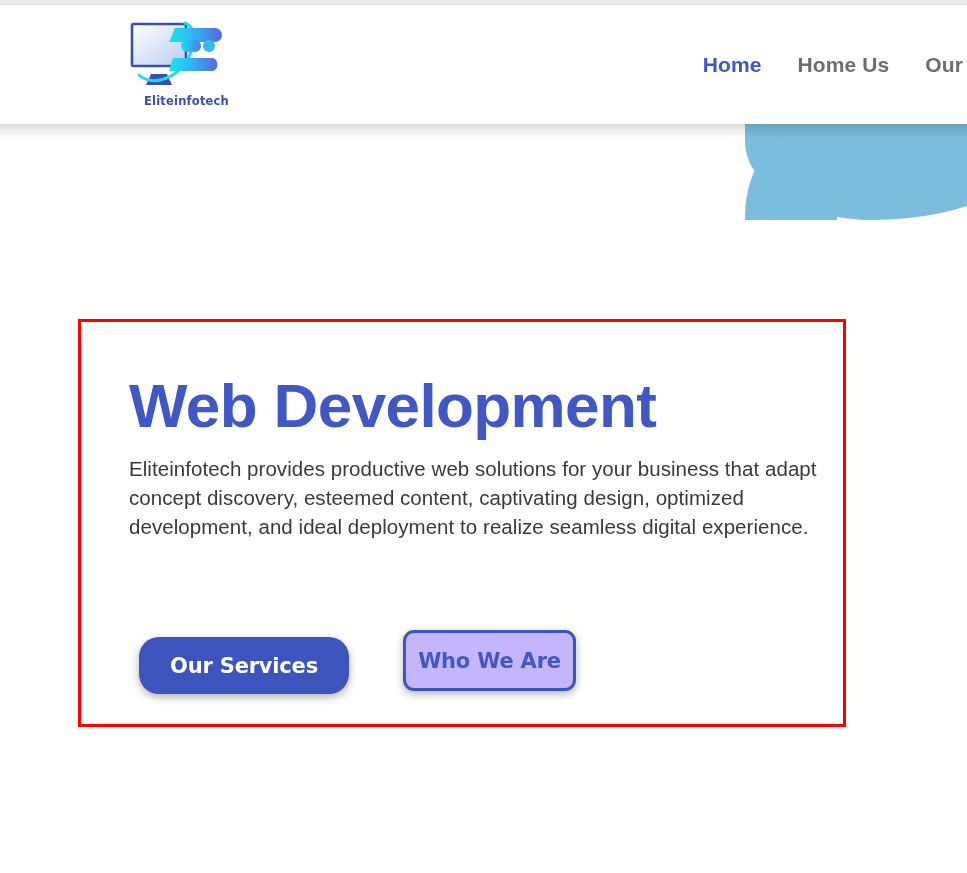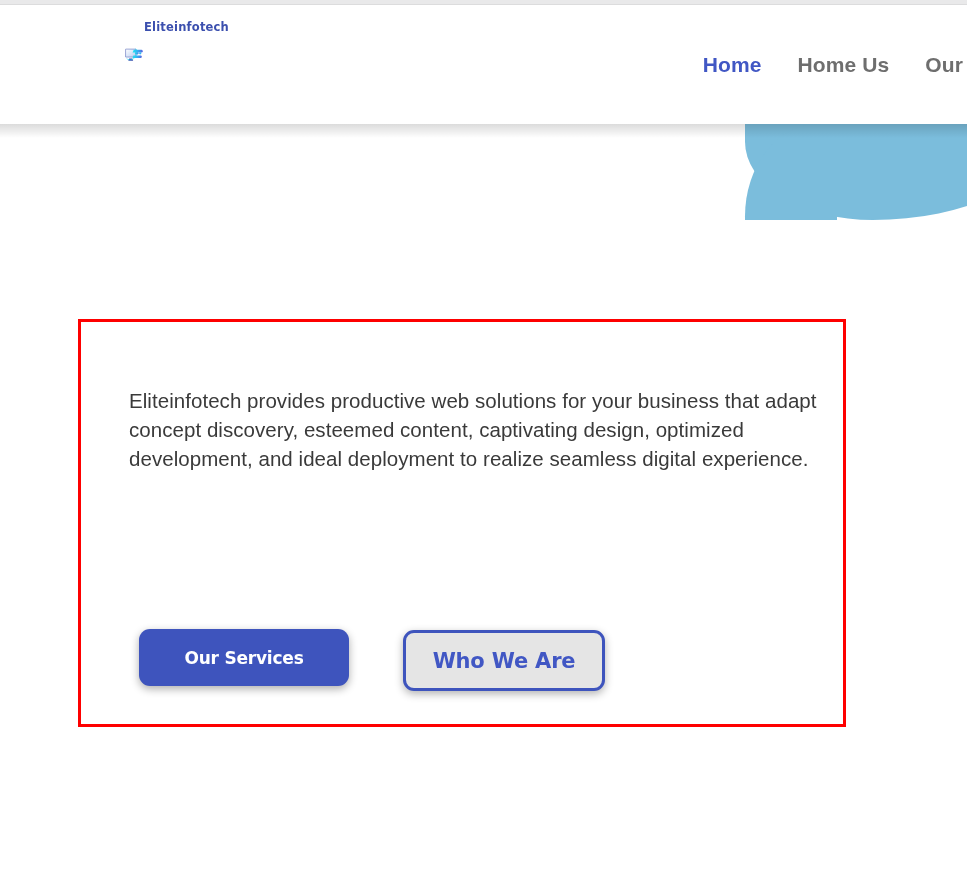--- a/index.html
+++ b/index.html
@@ -36,22 +36,22 @@
     width:967px; height:14px;
     background:linear-gradient(to bottom, rgba(0,0,0,0.14), rgba(0,0,0,0));
     z-index:29;
     pointer-events:none;
   }
 
   
   .logo-wrap {
     position:absolute; left:125px; top:13px;
     width:104px; height:98px;
-    display:flex; flex-direction:row;
-    align-items:flex-start; justify-content:flex-start;
+    display:flex; flex-direction:column;
+    align-items:flex-end; justify-content:flex-start;
   }
   .logo-mark { width:100px; height:74px; display:block; }
   .logo-text {
     margin-top:2px;
     font-family:"DejaVu Sans", sans-serif;
     font-size:11.5px;
     font-weight:bold;
     letter-spacing:0.2px;
     color:#3b4fae;
     white-space:nowrap;
@@ -143,30 +143,31 @@
     border:none;
     white-space:nowrap;
     display:flex;
     align-items:center;
     justify-content:center;
   }
   .btn-primary {
     width:210px; height:57px;
     background:#3e54bd;
     color:#ffffff;
-    font-size:17px;
-    border-radius:11px;
+    font-size:21px;
+    border-radius:20px;
     box-shadow:0 3px 8px rgba(0,0,0,0.32);
     letter-spacing:-0.2px;
+    margin-top:8px;
   }
   .btn-outline {
-    width:202px; height:61px;
+    width:173px; height:61px;
     margin-left:54px;
     margin-top:1px;
-    background:#e5e5e5;
+    background:#c4b5fd;
     color:#4157c4;
     font-size:21px;
     border:3px solid #3e54bd;
     border-radius:11px;
     box-shadow:0 3px 8px rgba(0,0,0,0.30);
     letter-spacing:-0.2px;
   }
 </style>
 </head>
 <body>
@@ -215,20 +216,21 @@
       <a class="nav-link active" href="#">Home</a>
       <a class="nav-link" href="#">Home Us</a>
       <a class="nav-link clipped" href="#">Our Ser</a>
     </nav>
 
   </header>
 
   <div class="header-shadow"></div>
 
   <section class="hero-content">
+    <h1 class="hero-title">Web Development</h1>
     <p class="hero-desc">Eliteinfotech provides productive web solutions for your business that adapt concept discovery, esteemed content, captivating design, optimized development, and ideal deployment to realize seamless digital experience.</p>
   </section>
 
   <div class="hero-actions">
     <button class="btn btn-primary">Our Services</button>
     <button class="btn btn-outline">Who We Are</button>
   </div>
 
   <div class="annotation-box"></div>
 

